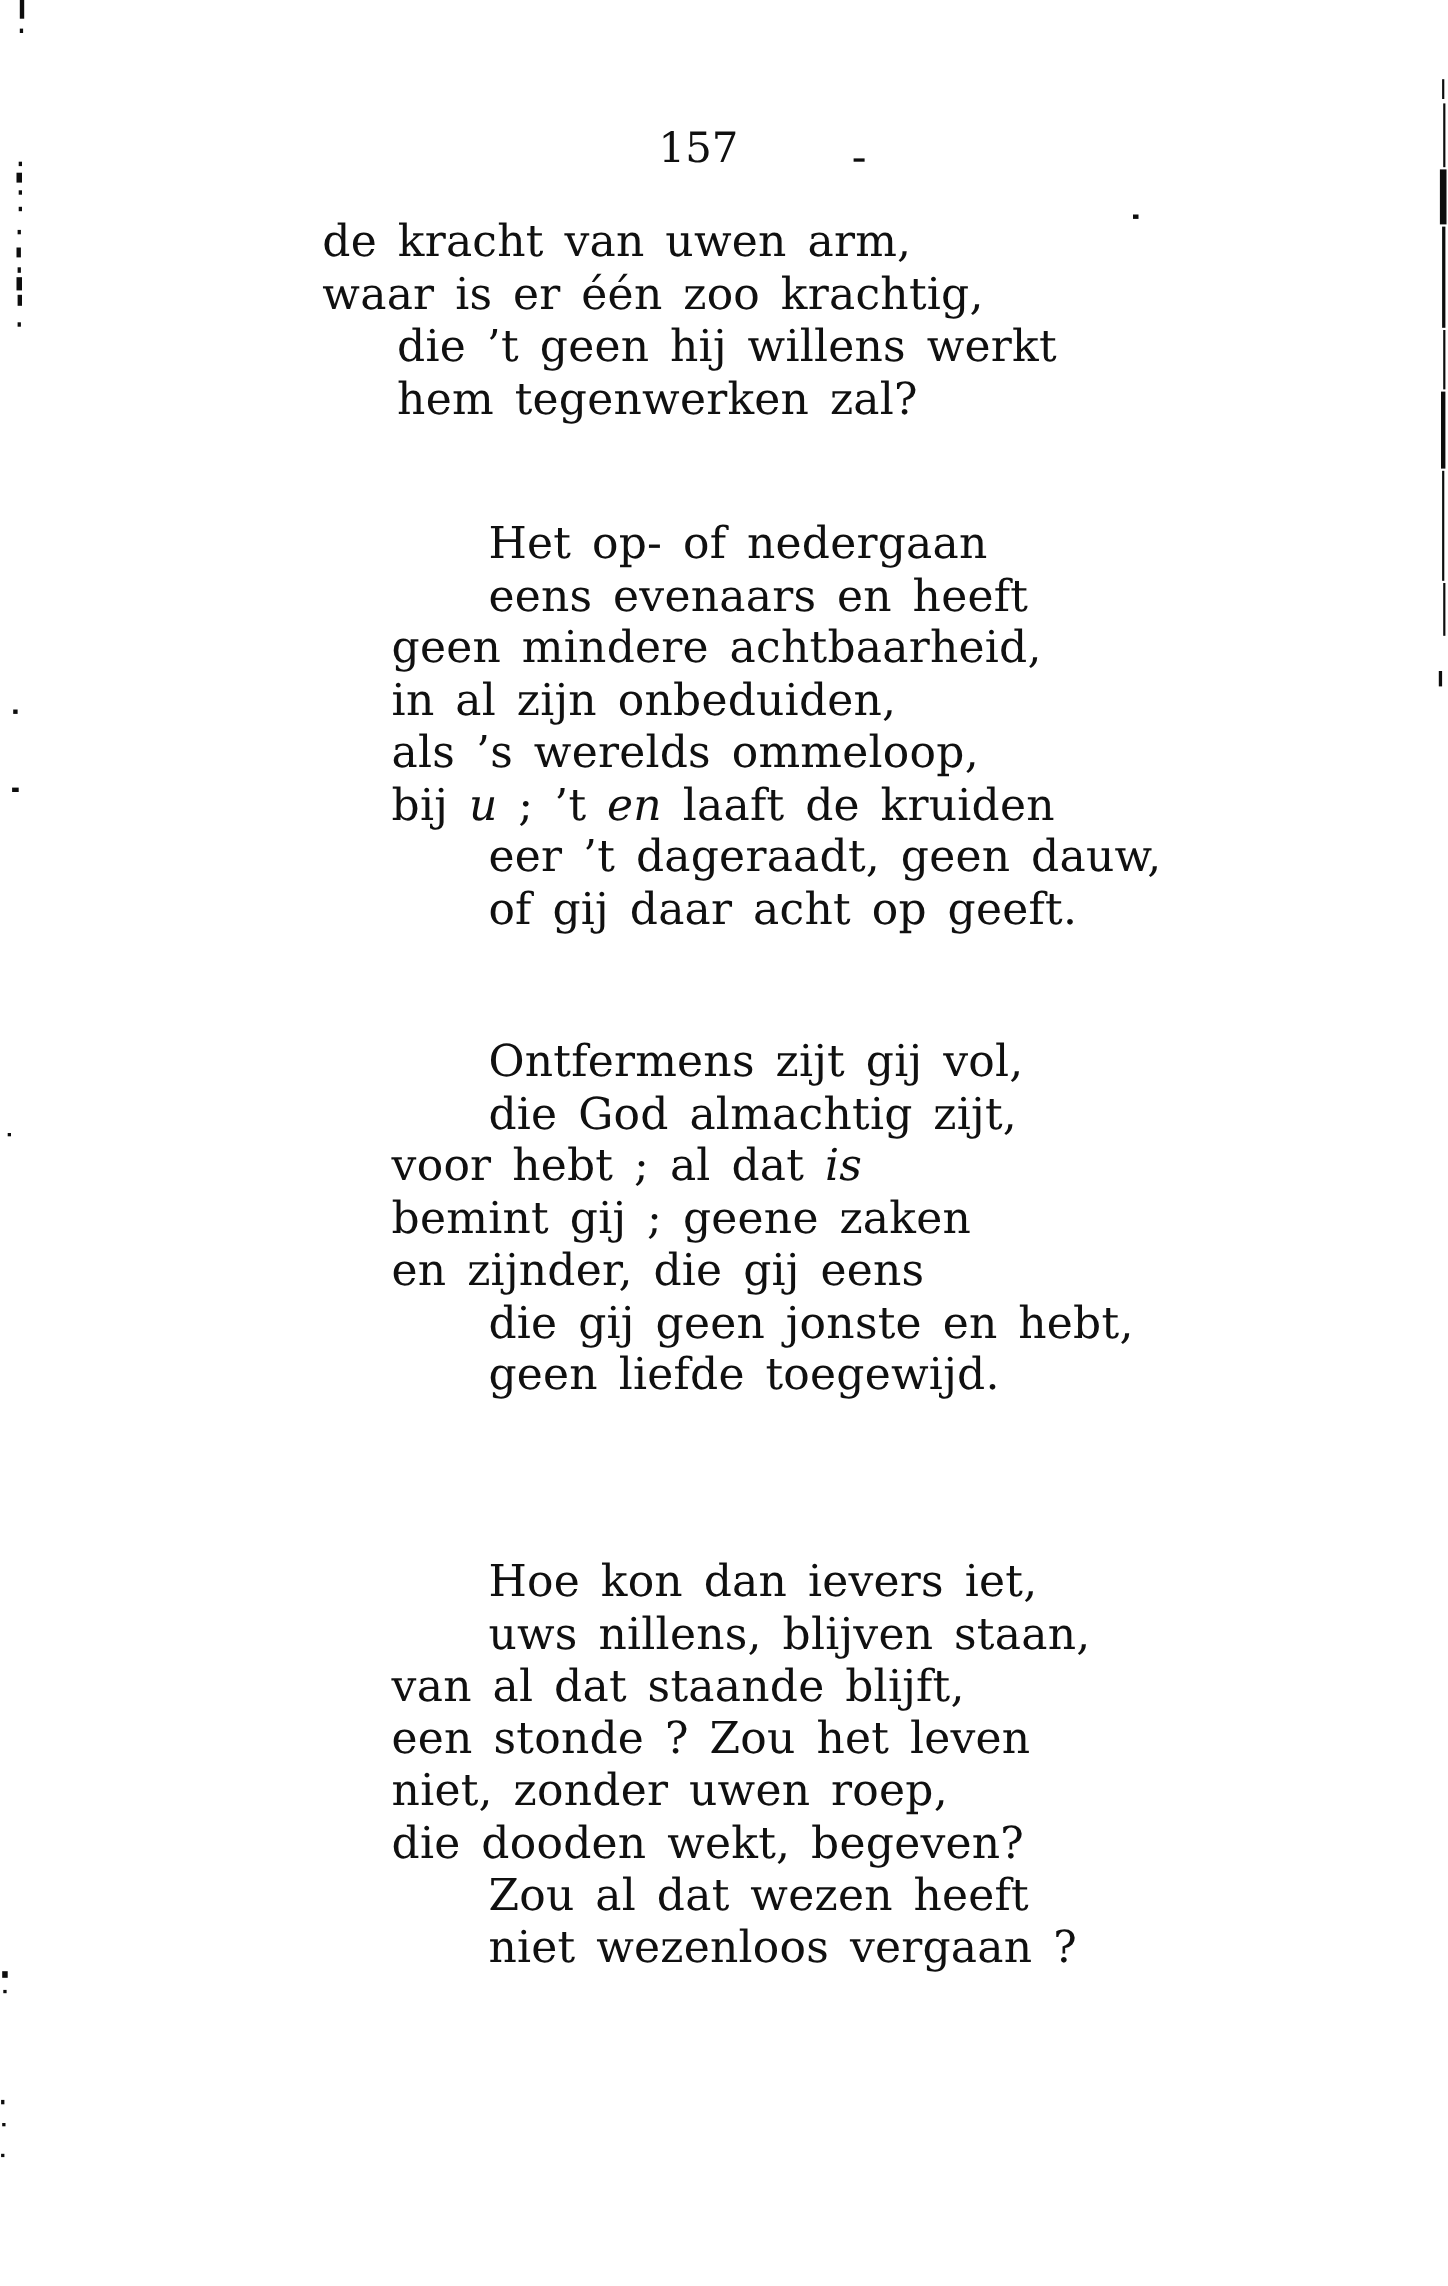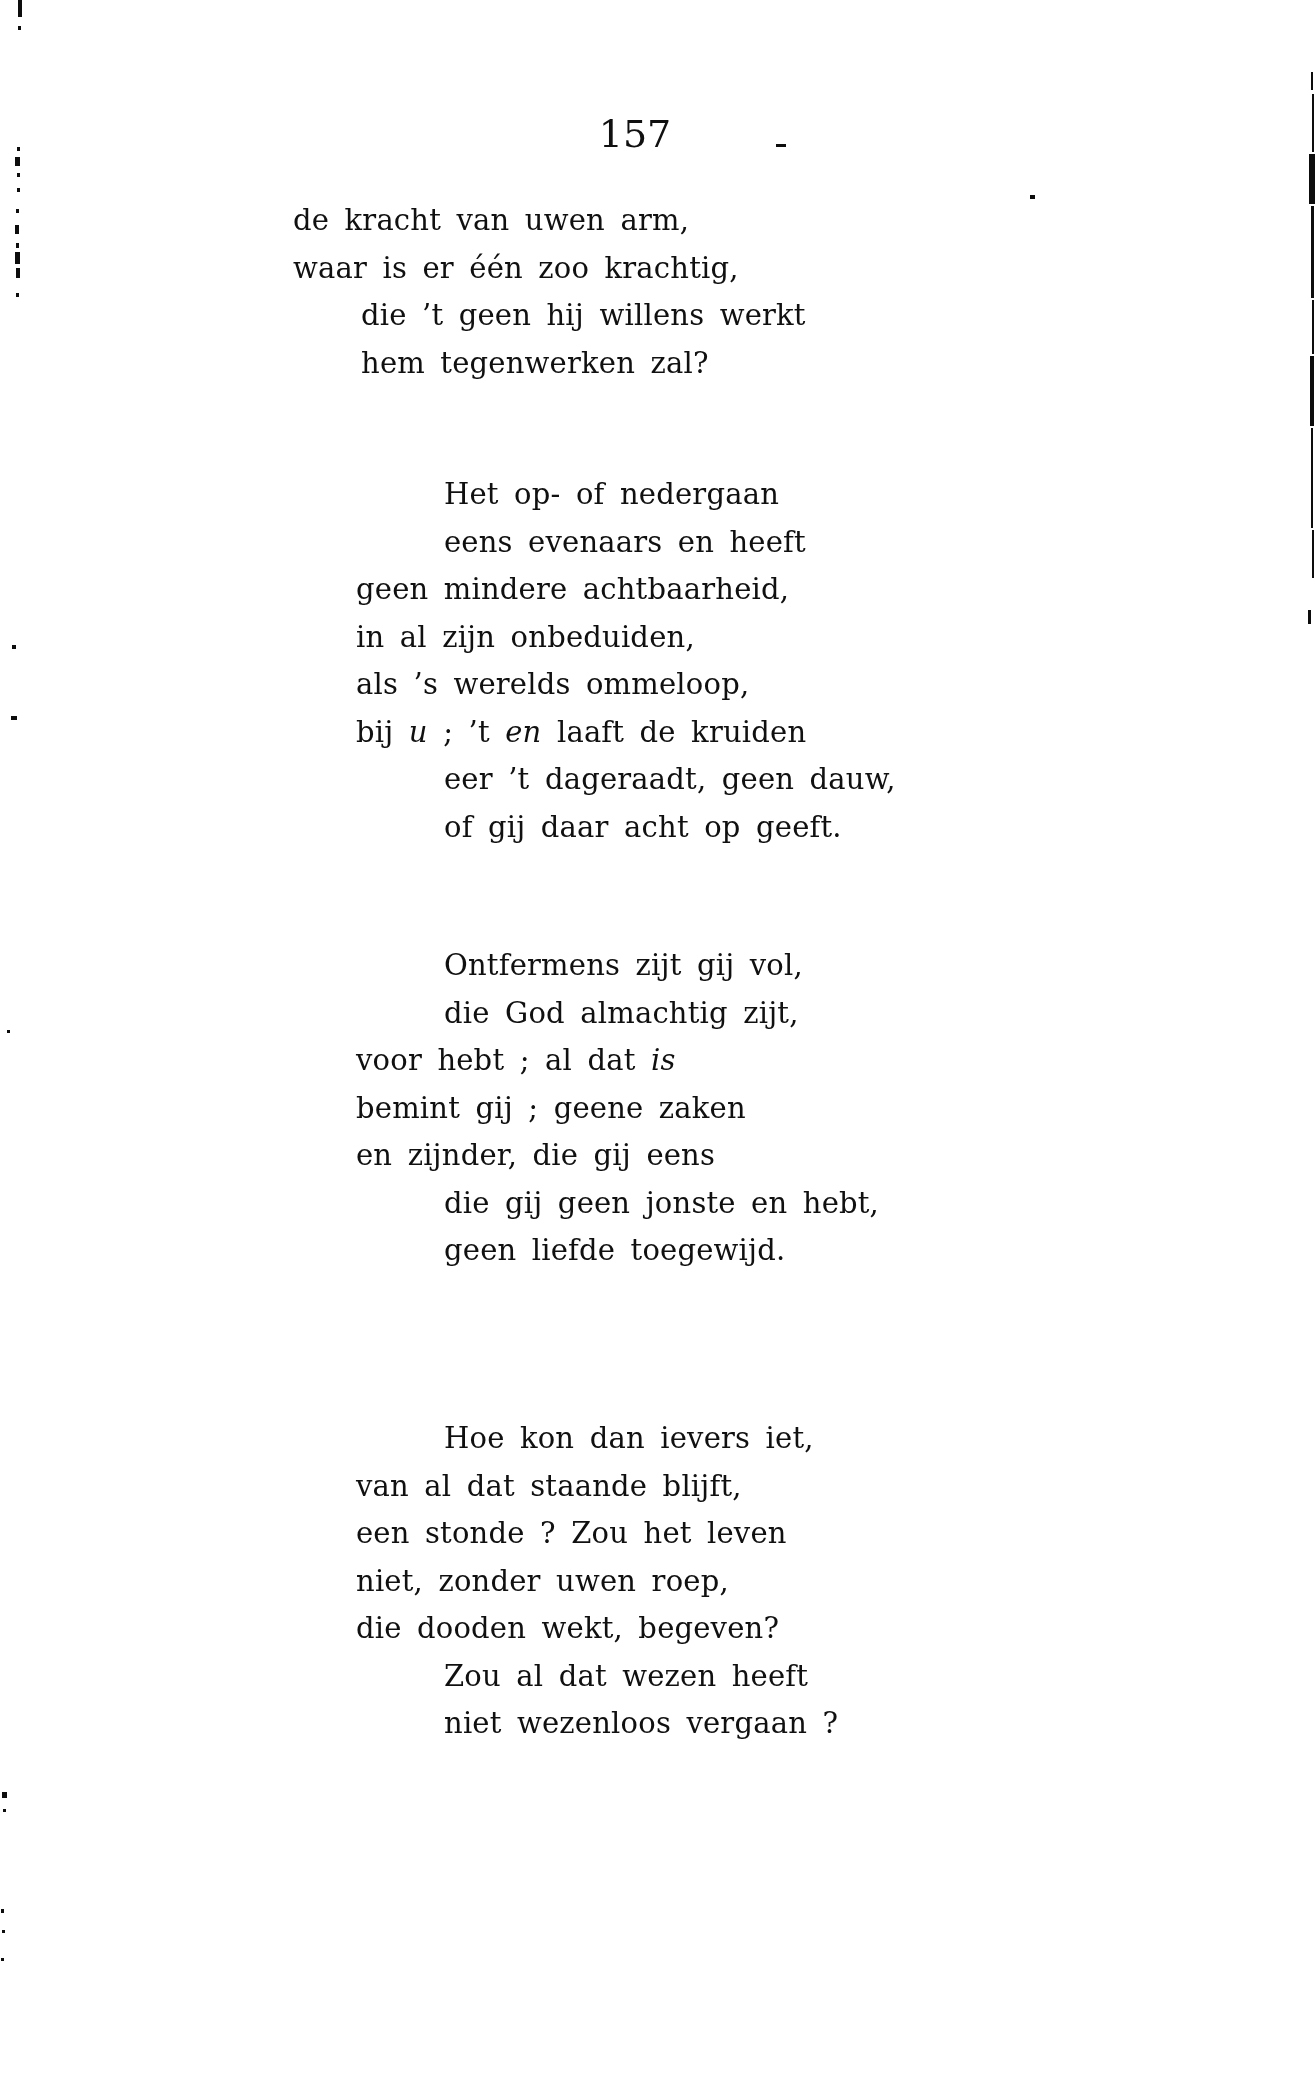--- a/index.html
+++ b/index.html
@@ -16,21 +16,21 @@
     position: absolute;
     top: 112px;
     left: 635px;
     transform: translateX(-50%);
     font-size: 38px;
     letter-spacing: 0px;
   }
   #poem { position: absolute; inset: 0; }
   .stanza {
     position: absolute;
-    font-size: 29px;
+    font-size: 40px;
     line-height: 47.5px;
     word-spacing: 6px;
     letter-spacing: 0.2px;
     white-space: nowrap;
   }
   .s1 { top: 197px; left: 293px; }
   .s2 { top: 471px; left: 356px; }
   .s3 { top: 942px; left: 356px; }
   .s4 { top: 1415px; left: 356px; }
   .line.indent { margin-left: 88px; }
@@ -64,20 +64,21 @@
         <div class="line indent"><span>Ontfermens zijt gij vol,</span></div>
         <div class="line indent"><span>die God almachtig zijt,</span></div>
         <div class="line"><span>voor hebt ; al dat </span><span class="it">is</span></div>
         <div class="line"><span>bemint gij ; geene zaken</span></div>
         <div class="line"><span>en zijnder, die gij eens</span></div>
         <div class="line indent"><span>die gij geen jonste en hebt,</span></div>
         <div class="line indent"><span>geen liefde toegewijd.</span></div>
       </div>
       <div class="stanza s4">
         <div class="line indent"><span>Hoe kon dan ievers iet,</span></div>
+        <div class="line indent"><span>uws nillens, blijven staan,</span></div>
         <div class="line"><span>van al dat staande blijft,</span></div>
         <div class="line"><span>een stonde ? Zou het leven</span></div>
         <div class="line"><span>niet, zonder uwen roep,</span></div>
         <div class="line"><span>die dooden wekt, begeven?</span></div>
         <div class="line indent"><span>Zou al dat wezen heeft</span></div>
         <div class="line indent"><span>niet wezenloos vergaan ?</span></div>
       </div>
     </div>
   <div id="marks">
       <div class="mark" style="left: 18px; top: 0px; width: 4px; height: 17px;"></div>

